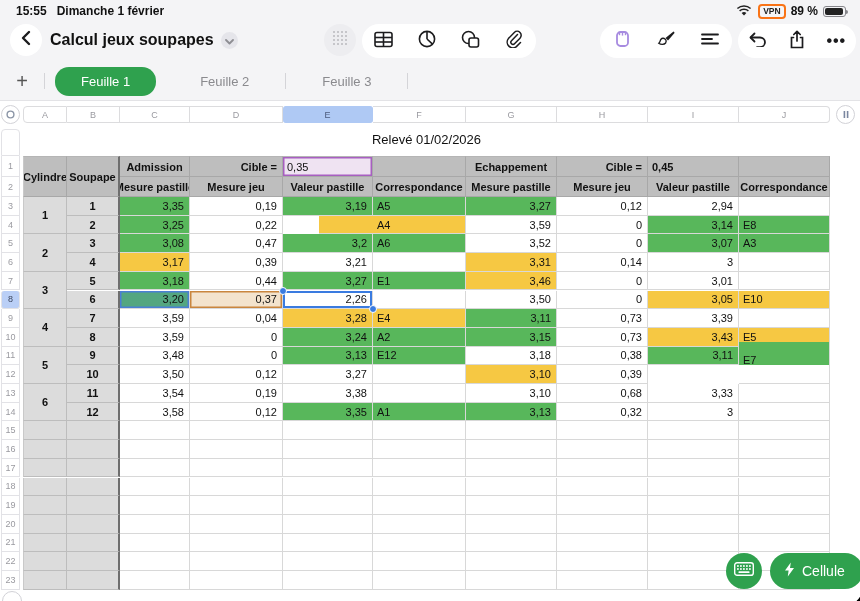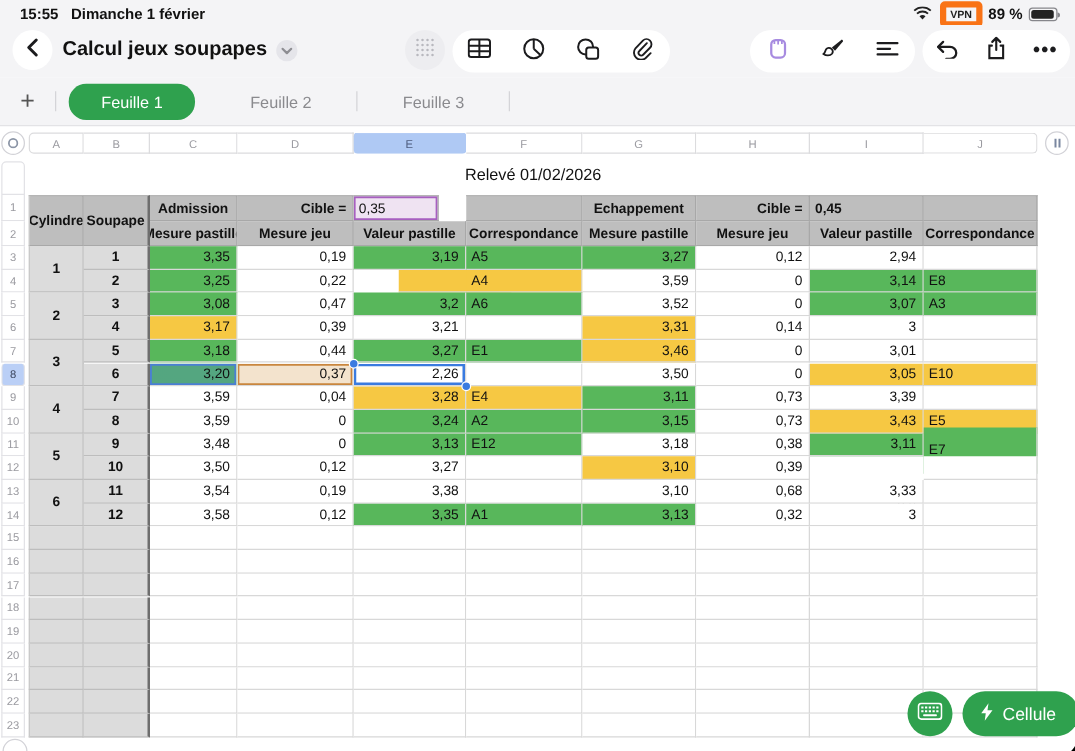--- a/index.html
+++ b/index.html
@@ -8,21 +8,21 @@
          -webkit-font-smoothing:antialiased; position:relative; }
   .chrome { background:#F4F4F6; }
 
   
   #statusbar { height:20px; display:flex; justify-content:space-between; align-items:center;
                padding:2px 14px 0 16px; font-size:12px; }
   #statusbar .left { display:flex; gap:10px; }
   #statusbar .time { font-weight:700; }
   #statusbar .date { font-weight:600; }
   #statusbar .right { display:flex; align-items:center; gap:5px; font-weight:600; }
-  .vpn-badge { font-size:8.5px; font-weight:700; border:5px solid #f97316; border-radius:4px;
+  .vpn-badge { font-size:8.5px; font-weight:700; border:2px solid #f97316; border-radius:4px;
                padding:0px 3px; color:#222; line-height:11px; }
   .battery { position:relative; width:23px; height:11px; border:1px solid #86868b; border-radius:3px; }
   .battery .fill { position:absolute; left:1px; top:1px; bottom:1px; width:85%; background:#222; border-radius:2px; }
   .battery .tip { position:absolute; right:-3px; top:3px; width:2px; height:4px; background:#86868b; border-radius:0 2px 2px 0; }
 
   
   #toolbar { height:42px; position:relative; }
   .circle-btn { position:absolute; width:32px; height:32px; border-radius:50%; background:#fff;
                 display:flex; align-items:center; justify-content:center; }
   #back-btn { left:10px; top:4px; }
@@ -321,21 +321,21 @@
       <div class="gutter-seg" style="top: 451.3px; height: 18.7px;">22</div>
       <div class="gutter-seg" style="top: 470px; height: 18.7px;">23</div>
     </div>
 
   <div id="table-title" style="left: 23px; width: 807px; top: 31px;">Relevé 01/02/2026</div>
   <div id="cells">
       <div class="c hdr ctr topEdge leftEdge" style="left: 23px; width: 44px; top: 55px; height: 41px;">Cylindre</div>
       <div class="c hdr ctr topEdge bColEdge" style="left: 67px; width: 53px; top: 55px; height: 41px;">Soupape</div>
       <div class="c hdr ctr topEdge" style="left: 120px; width: 70px; top: 55px; height: 21px;">Admission</div>
       <div class="c hdr num topEdge" style="left: 190px; width: 93px; top: 55px; height: 21px;">Cible =</div>
-      <div class="c hdr corr refPurple topEdge" style="left: 283px; width: 68px; top: 55px; height: 21px;">0,35</div>
+      <div class="c hdr corr refPurple topEdge" style="left: 283px; width: 90px; top: 55px; height: 21px;">0,35</div>
       <div class="c hdr topEdge" style="left: 373px; width: 93px; top: 55px; height: 21px;"></div>
       <div class="c hdr ctr topEdge" style="left: 466px; width: 91px; top: 55px; height: 21px;">Echappement</div>
       <div class="c hdr num topEdge" style="left: 557px; width: 91px; top: 55px; height: 21px;">Cible =</div>
       <div class="c hdr corr topEdge" style="left: 648px; width: 91px; top: 55px; height: 21px;">0,45</div>
       <div class="c hdr topEdge" style="left: 739px; width: 91px; top: 55px; height: 21px;"></div>
       <div class="c hdr ctr" style="left: 120px; width: 70px; top: 76px; height: 20px;">Mesure pastille</div>
       <div class="c hdr ctr" style="left: 190px; width: 93px; top: 76px; height: 20px;">Mesure jeu</div>
       <div class="c hdr ctr" style="left: 283px; width: 90px; top: 76px; height: 20px;">Valeur pastille</div>
       <div class="c hdr ctr" style="left: 373px; width: 93px; top: 76px; height: 20px;">Correspondance</div>
       <div class="c hdr ctr" style="left: 466px; width: 91px; top: 76px; height: 20px;">Mesure pastille</div>

